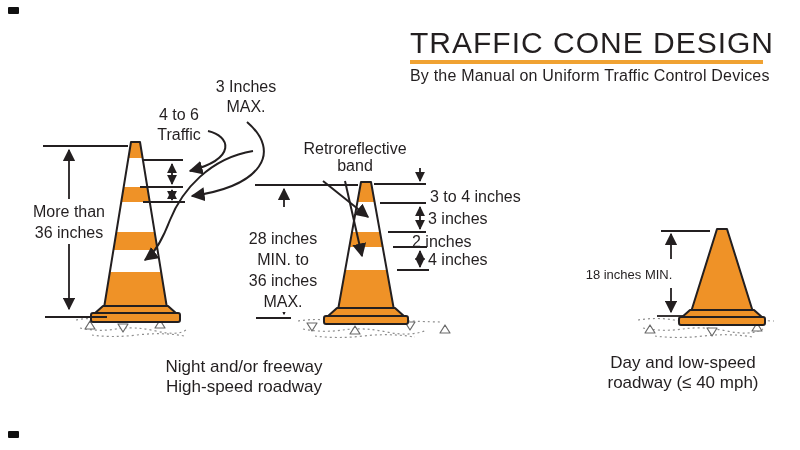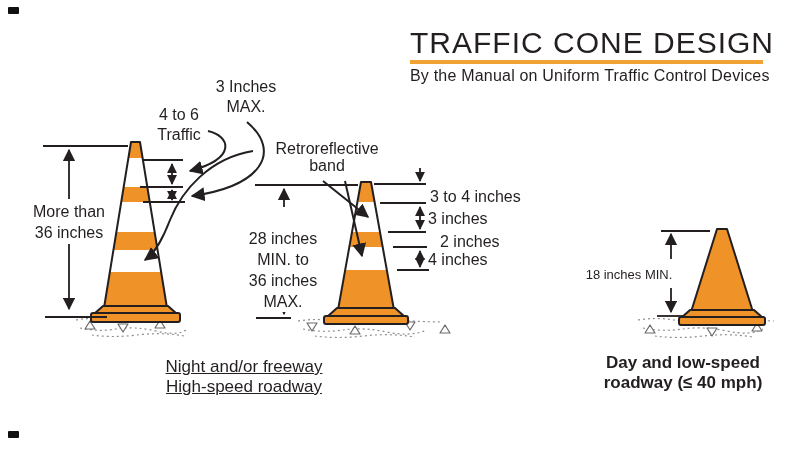--- a/index.html
+++ b/index.html
@@ -1,21 +1,21 @@
 <!DOCTYPE html>
 <html style="--cone-orange: #EF9227; --underline-orange: #F0A232; --ink: #231F20;"><head>
 <meta charset="utf-8">
 <style>
   html,body{margin:0;padding:0;background:#fff;}
   .stage{position:relative;width:800px;height:450px;background:#fff;overflow:hidden;
          font-family:"Liberation Sans",sans-serif;color:var(--ink,#231F20);}
   .abs{position:absolute;}
   .center{transform:translateX(-50%);text-align:center;}
   .ann{font-size:16px;line-height:20px;white-space:nowrap;}
-  .ann.tight{line-height:17px;}
+  .ann.tight{line-height:17px;margin-left:28px;}
   .ann.tall{line-height:21px;}
   .title{font-size:30px;letter-spacing:1px;white-space:nowrap;font-weight:400;}
   .subtitle{font-size:16px;letter-spacing:.2px;white-space:nowrap;}
   .underline{background:var(--underline-orange,#F0A232);height:4px;}
   .caption{font-size:17px;line-height:20px;white-space:nowrap;}
   .corner-mark{background:#101010;border-radius:1px;width:11px;height:7px;}
   svg{position:absolute;left:0;top:0;}
   .dim{stroke:var(--ink,#231F20);stroke-width:1.8;fill:none;}
   .tick{stroke:var(--ink,#231F20);stroke-width:2;fill:none;}
   .lead{stroke:var(--ink,#231F20);stroke-width:2;fill:none;}
@@ -175,28 +175,28 @@
 
   <div class="abs ann tall center" style="left:283px;top:212px;background:#fff;margin-top:16px;">
     <div>28 inches</div>
     <div>MIN. to</div>
     <div>36 inches</div>
     <div>MAX.</div>
   </div>
 
   <div class="abs ann" style="left:430px;top:187px;">3 to 4 inches</div>
   <div class="abs ann" style="left:428px;top:209px;">3 inches</div>
-  <div class="abs ann" style="left:440px;top:232px;">2 inches</div>
+  <div class="abs ann" style="left:412px;top:232px;">2 inches</div>
   <div class="abs ann" style="left:428px;top:250px;">4 inches</div>
 
   <div class="abs ann center" style="left:629px;top:265px;font-size:13px;background:#fff;">18 inches MIN.</div>
 
-  <div class="abs caption center" style="left:244px;top:357px;text-decoration:underline;">
+  <div class="abs caption center" style="left:244px;top:357px;">
     <div>Night and/or freeway</div>
     <div>High-speed roadway</div>
   </div>
 
-  <div class="abs caption center" style="left:683px;top:353px;font-weight:bold;">
+  <div class="abs caption center" style="left:683px;top:353px;">
     <div>Day and low-speed</div>
     <div>roadway (≤ 40 mph)</div>
   </div>
 
 </div>
 
 </body></html>

